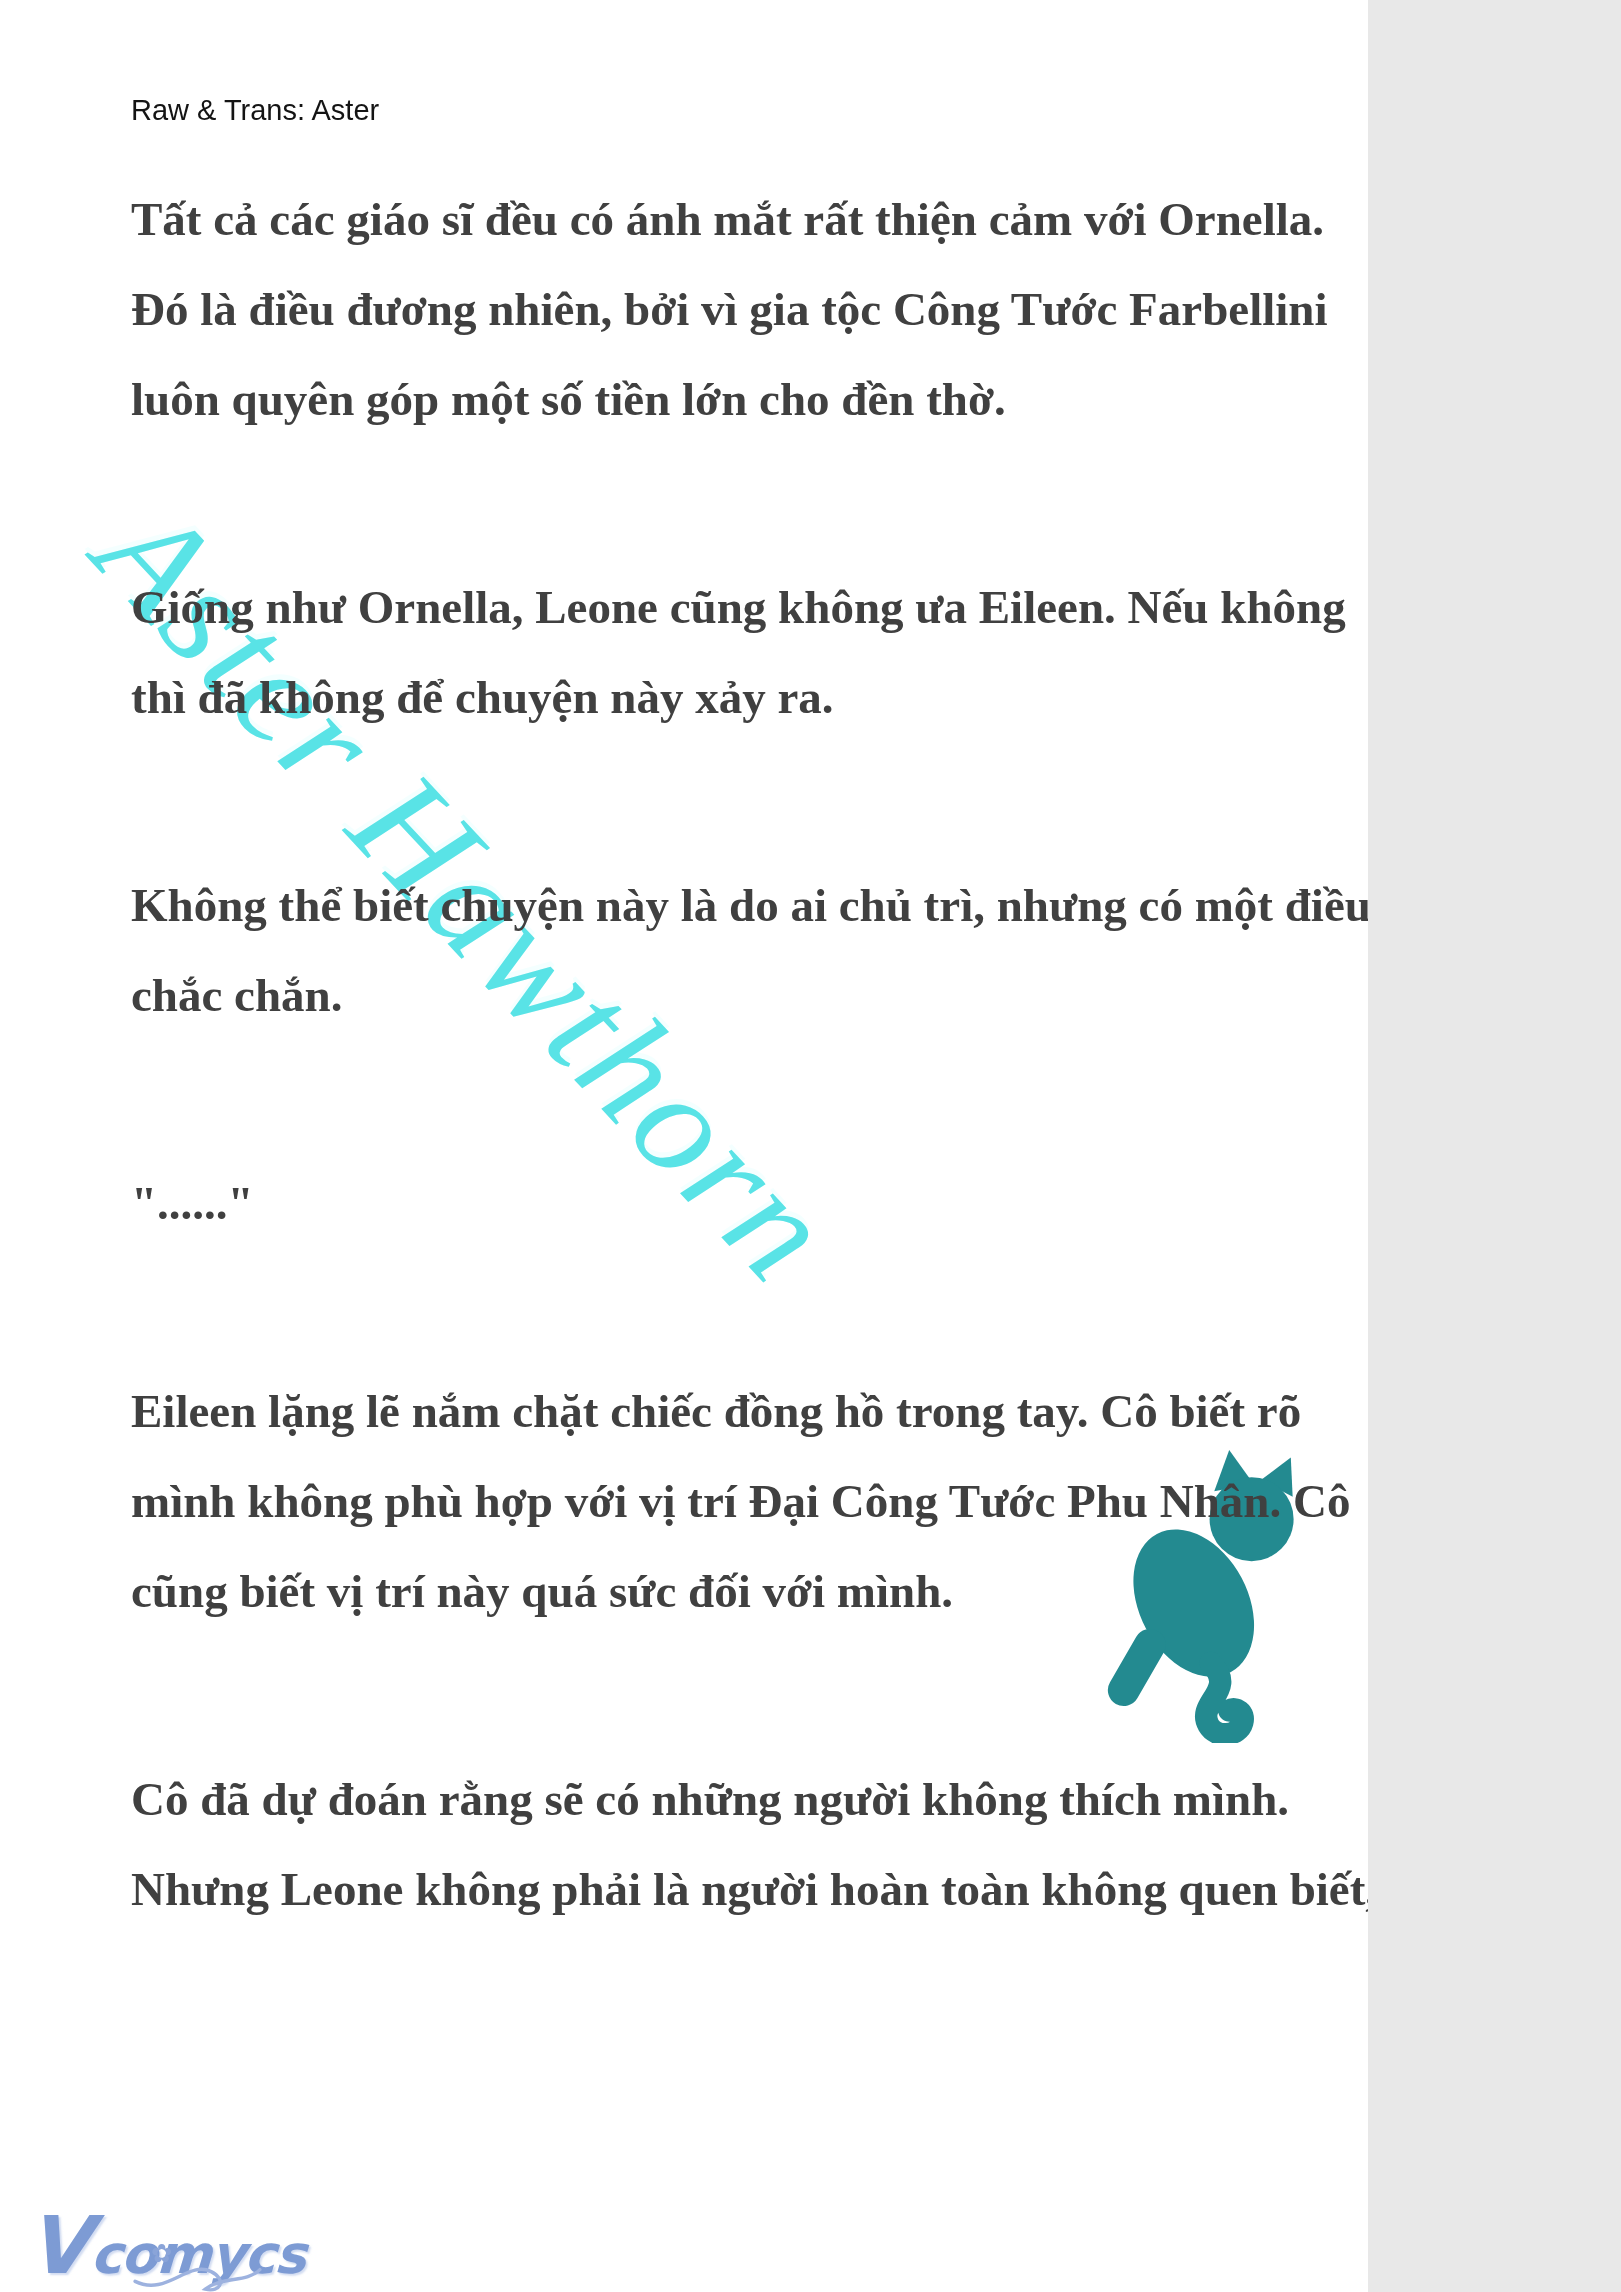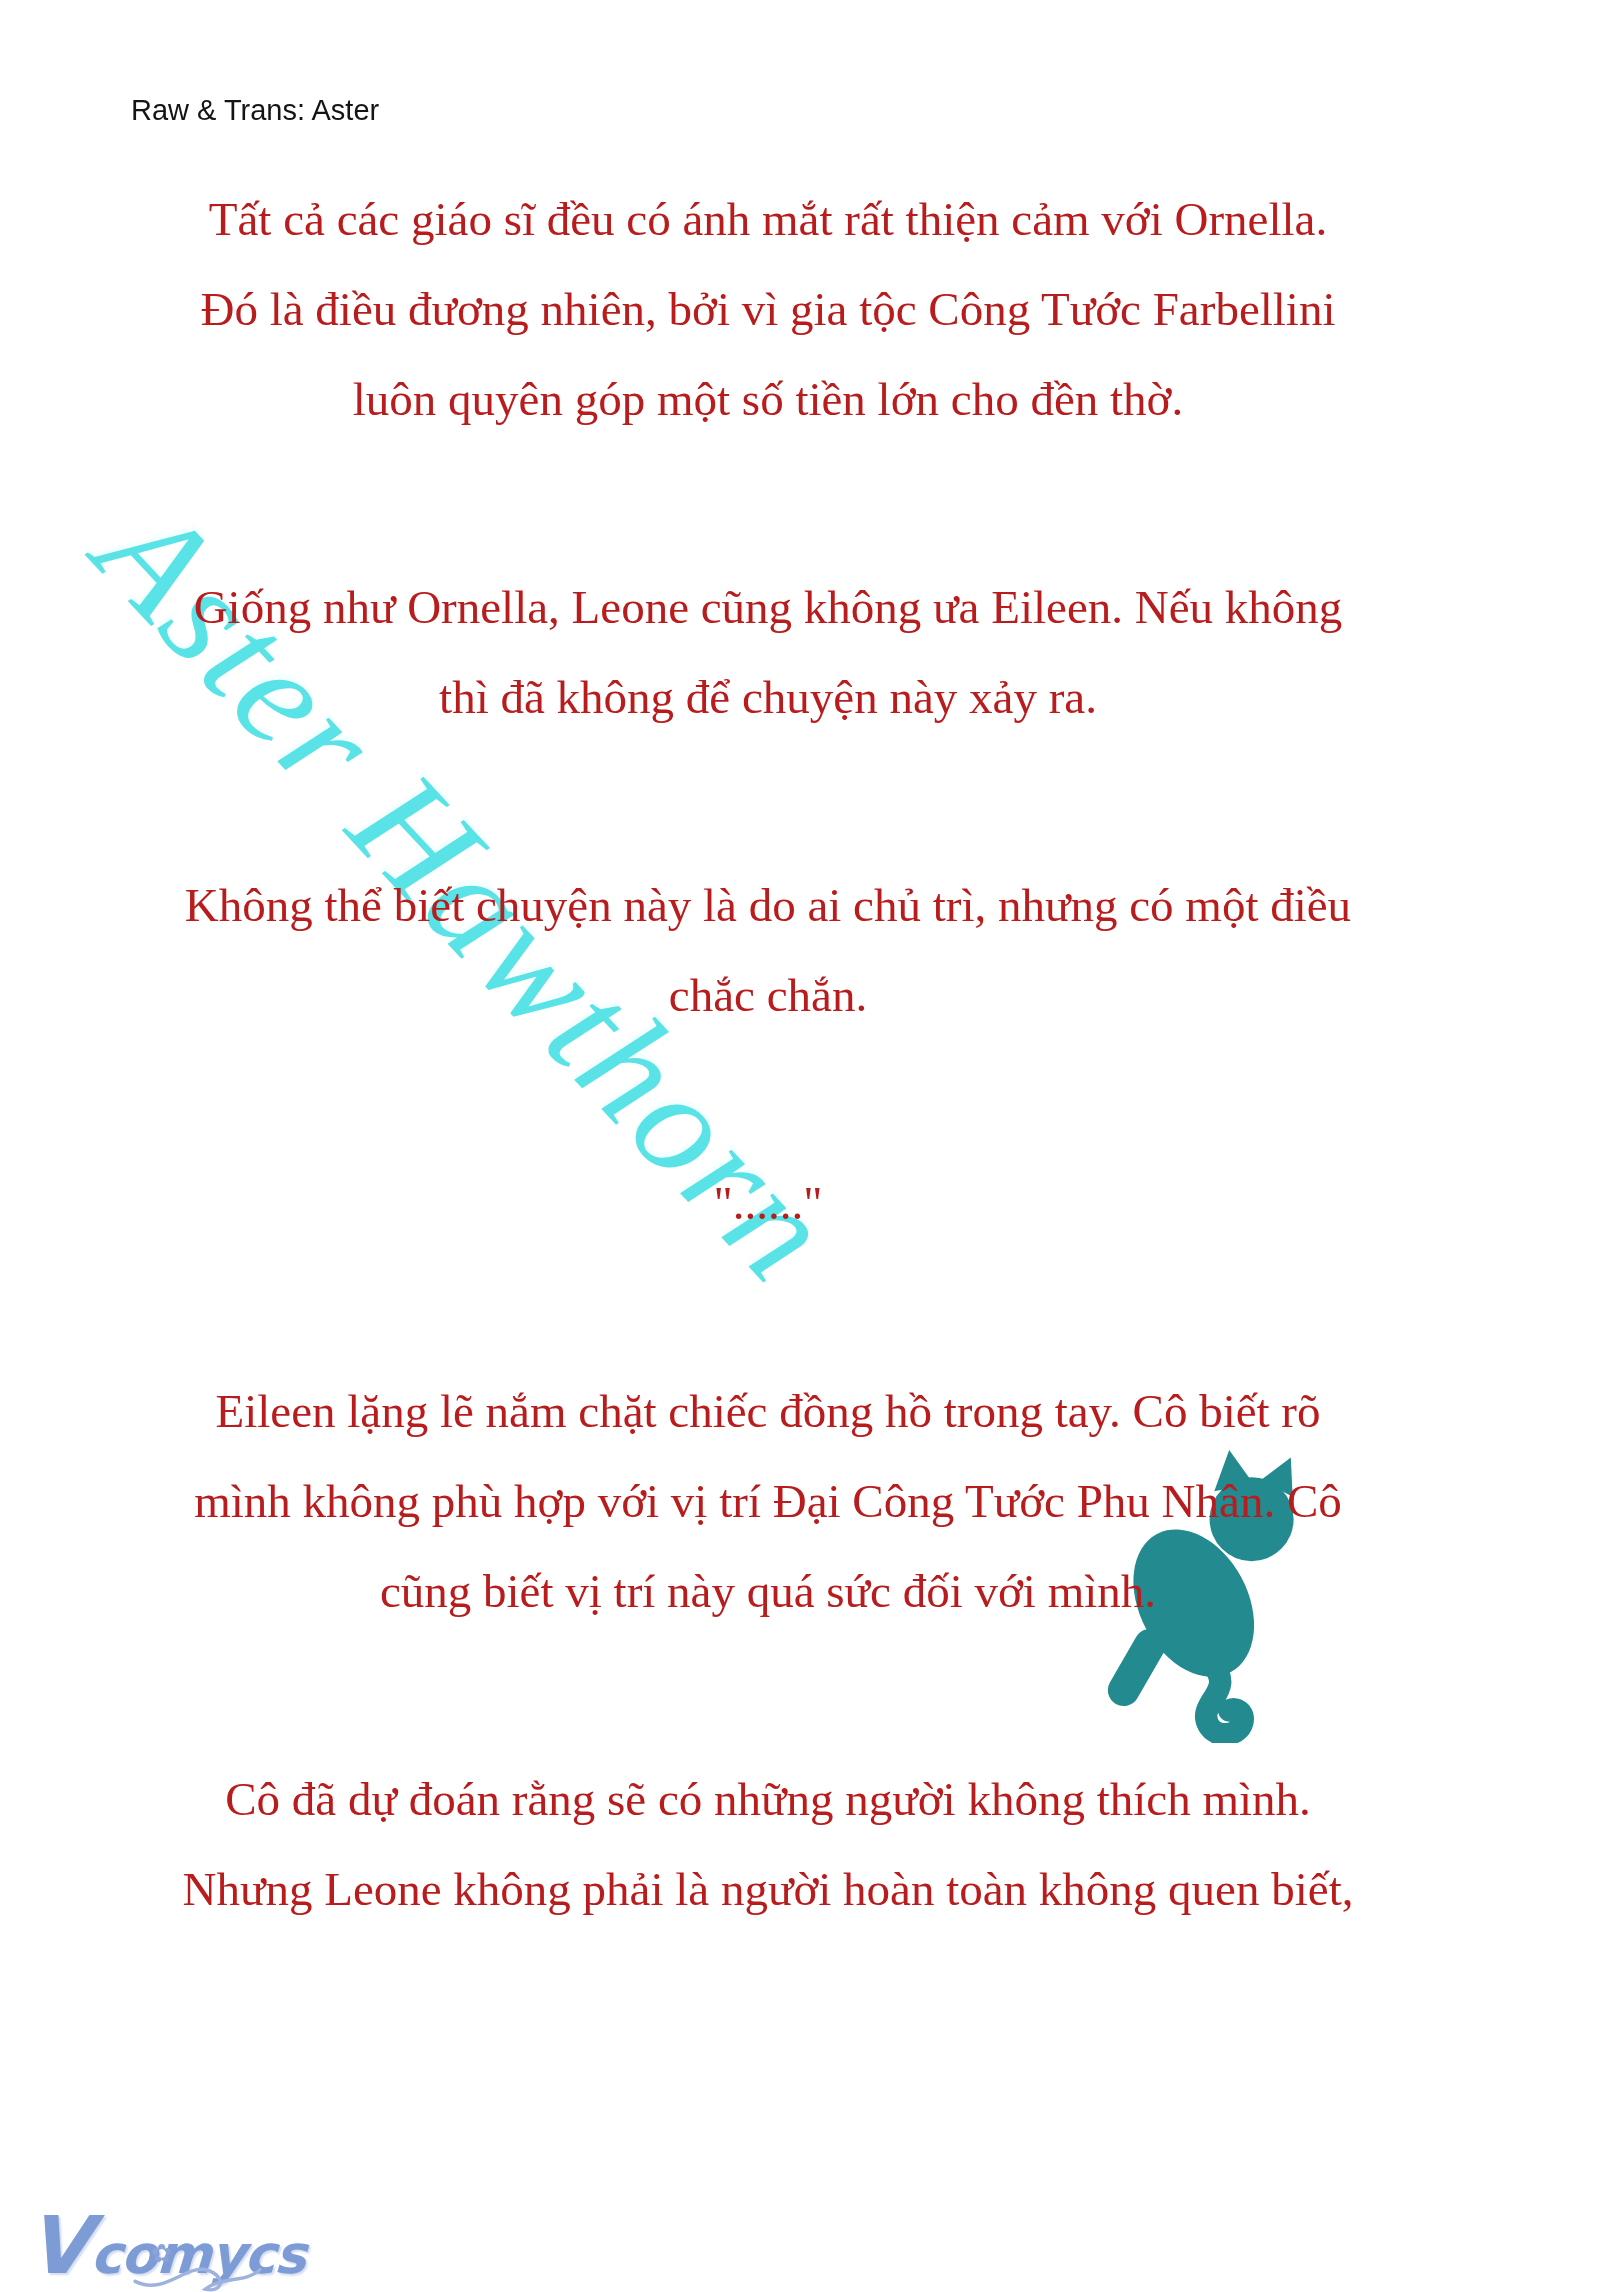--- a/index.html
+++ b/index.html
@@ -1,42 +1,42 @@
 <!DOCTYPE html>
 <html><head>
 <meta charset="utf-8">
 <style>
   html, body { margin: 0; padding: 0; background: #e8e8e8; }
   .page {
     position: relative;
-    width: 1621px;
+    width: 1368px;
     height: 2293px;
     background: #ffffff;
     overflow: hidden;
     font-family: "Liberation Serif", serif;
-    text-align: center;
   }
   .credit {
     position: absolute;
     left: 131px;
     top: 94px;
     font-family: "Liberation Sans", sans-serif;
     font-size: 29px;
     color: #141414;
     z-index: 3;
   }
   .content {
     position: absolute;
     left: 131px;
     top: 174px;
     width: 1274px;
     font-size: 47px;
     line-height: 90px;
-    color: #b91c1c;
+    color: #404040;
     z-index: 2;
+    font-weight: bold;
   }
   .content p {
     margin: 0 0 118px 0;
     white-space: pre-line;
   }
   .watermark {
     position: absolute;
     left: 188px;
     top: 469px;
     font-family: "Liberation Serif", serif;

